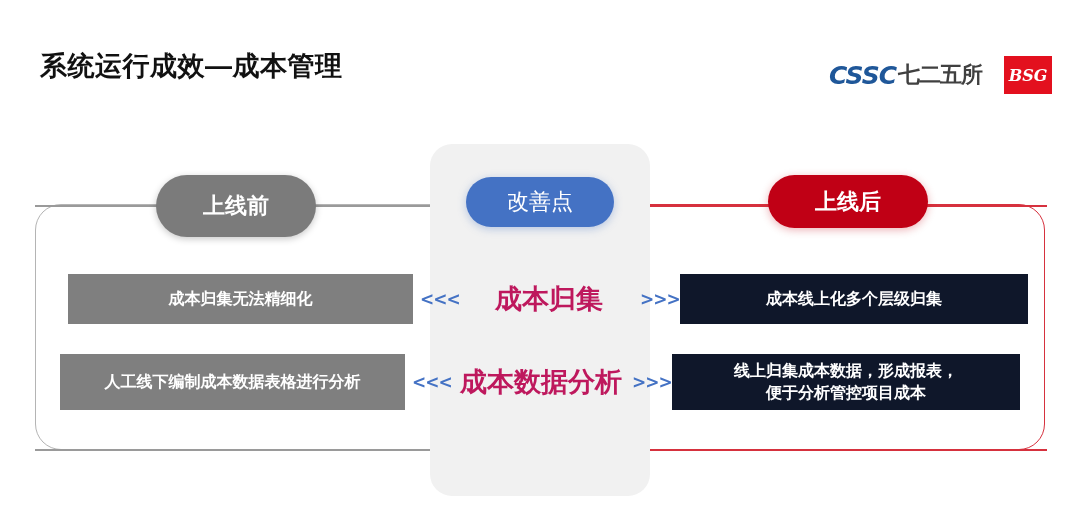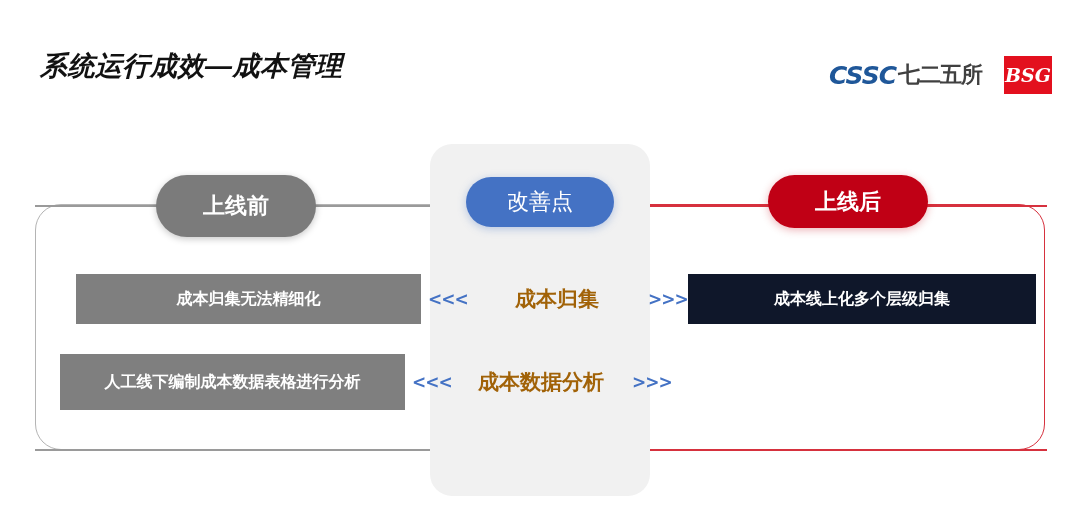--- a/index.html
+++ b/index.html
@@ -22,21 +22,20 @@
   
   .slide-title {
     position: absolute;
     left: 40px;
     top: 48px;
     font-size: 27px;
     font-weight: bold;
     color: #111111;
     letter-spacing: 0.5px;
     white-space: nowrap;
-    font-style: italic;
   }
   .brand {
     position: absolute;
     right: 28px;
     top: 53px;
     display: flex;
     align-items: center;
     height: 44px;
   }
   .brand-cssc {
@@ -53,21 +52,21 @@
     color: #404040;
     margin-left: 2px;
     letter-spacing: -1px;
   }
   .brand-bsg {
     margin-left: 22px;
     background: #e3101e;
     color: #ffffff;
     font-style: italic;
     font-weight: bold;
-    font-size: 19px;
+    font-size: 16px;
     width: 48px;
     height: 38px;
     display: flex;
     align-items: center;
     justify-content: center;
     font-family: "DejaVu Serif", serif;
   }
 
   
   .frame {
@@ -154,21 +153,21 @@
   .conn-r2 { left: 925px; top: 205px; width: 122px; background: #d6313e; }
   .conn-b1 { left: 35px;  top: 449px; width: 398px; background: #9a9a9a; }
   .conn-b2 { left: 647px; top: 449px; width: 400px; background: #d6313e; }
 
   
   .row {
     position: absolute;
     display: flex;
     align-items: center;
   }
-  .row-1 { left: 16px; top: 272px; width: 988px; height: 54px; }
+  .row-1 { left: 8px; top: 272px; width: 988px; height: 54px; }
   .row-2 { left: 0; top: 352px; width: 884px; height: 60px; }
 
   .box {
     box-sizing: border-box;
     display: flex;
     align-items: center;
     justify-content: center;
     text-align: center;
     color: #ffffff;
     font-weight: bold;
@@ -199,23 +198,23 @@
     font-family: "DejaVu Sans", sans-serif;
   }
   .chev-left  { left: 412px; }
   .chev-right { left: 632px; }
 
   .mid-label {
     position: absolute;
     left: 455px;
     width: 172px;
     text-align: center;
-    color: #a16207;
-    font-weight: bold;
-    font-size: 21px;
+    color: #be185d;
+    font-weight: bold;
+    font-size: 27px;
     white-space: nowrap;
   }
 </style>
 </head>
 <body>
 
 <div class="slide">
 
   <div class="slide-title">系统运行成效—成本管理</div>
 
@@ -247,15 +246,21 @@
     <div class="mid-label">成本归集</div>
     <div class="chev chev-right">&gt;&gt;&gt;</div>
     <div class="box box-red">成本线上化多个层级归集</div>
   </div>
 
   <div class="row row-2">
     <div class="box box-gray">人工线下编制成本数据表格进行分析</div>
     <div class="chev chev-left">&lt;&lt;&lt;</div>
     <div class="mid-label">成本数据分析</div>
     <div class="chev chev-right">&gt;&gt;&gt;</div>
+    <div class="box box-red">
+      <div>
+        <div>线上归集成本数据，形成报表，</div>
+        <div>便于分析管控项目成本</div>
+      </div>
+    </div>
   </div>
 
 </div>
 
 </body></html>

